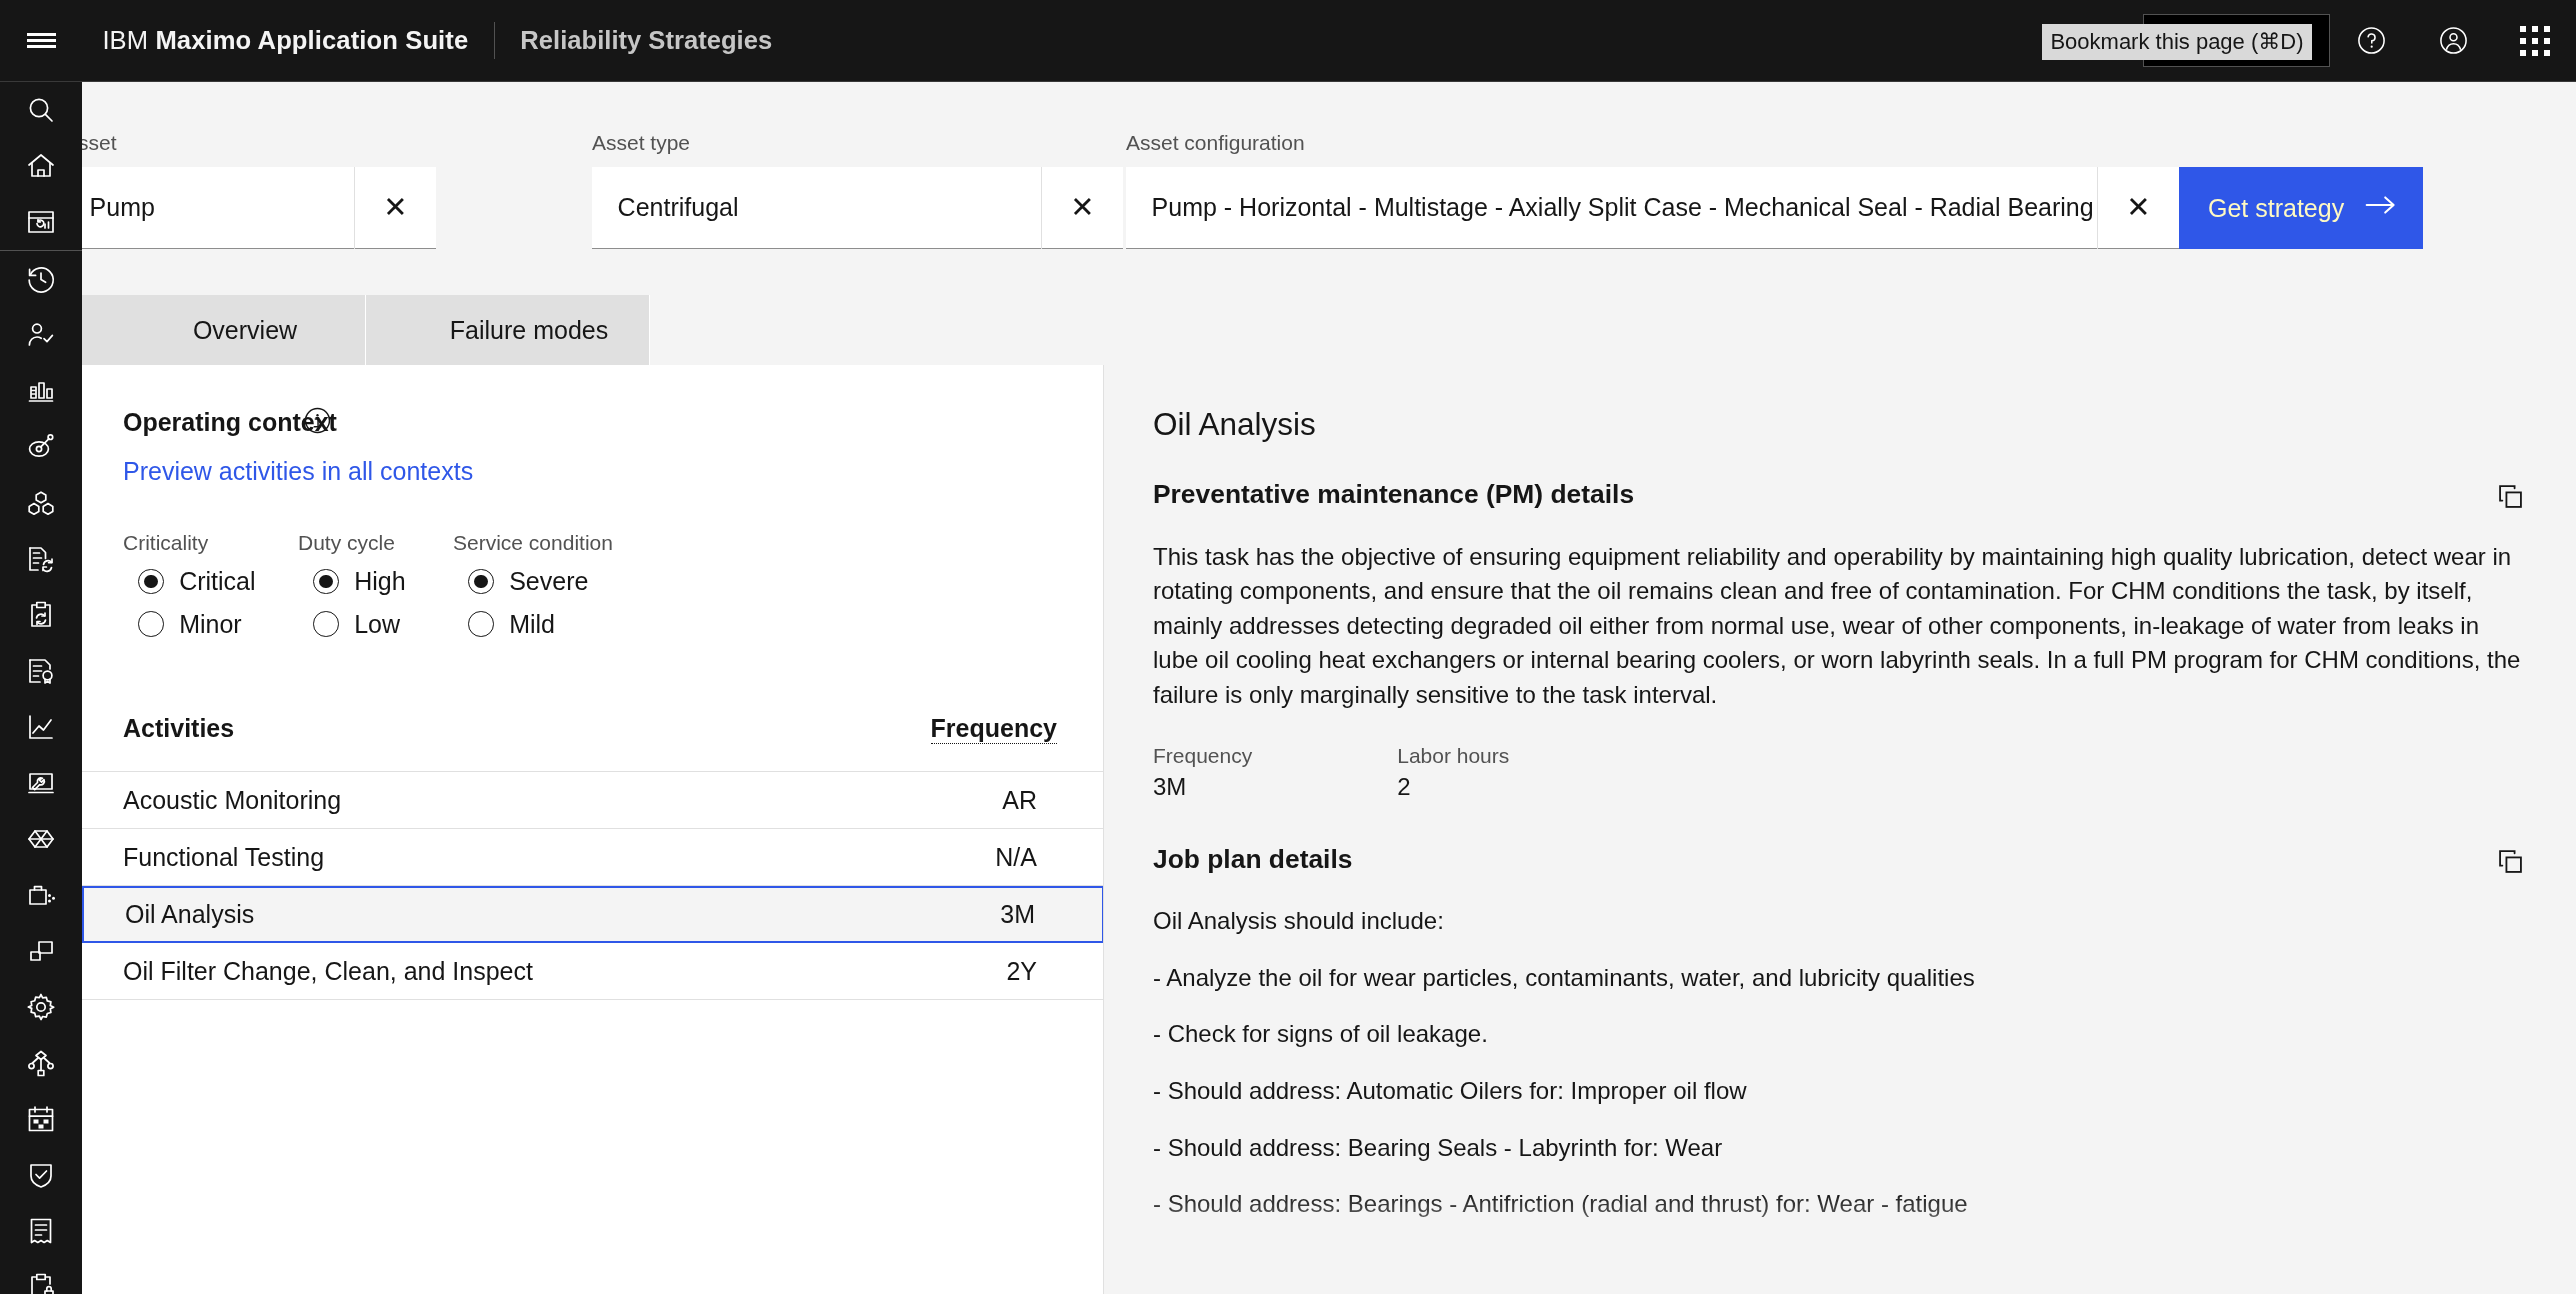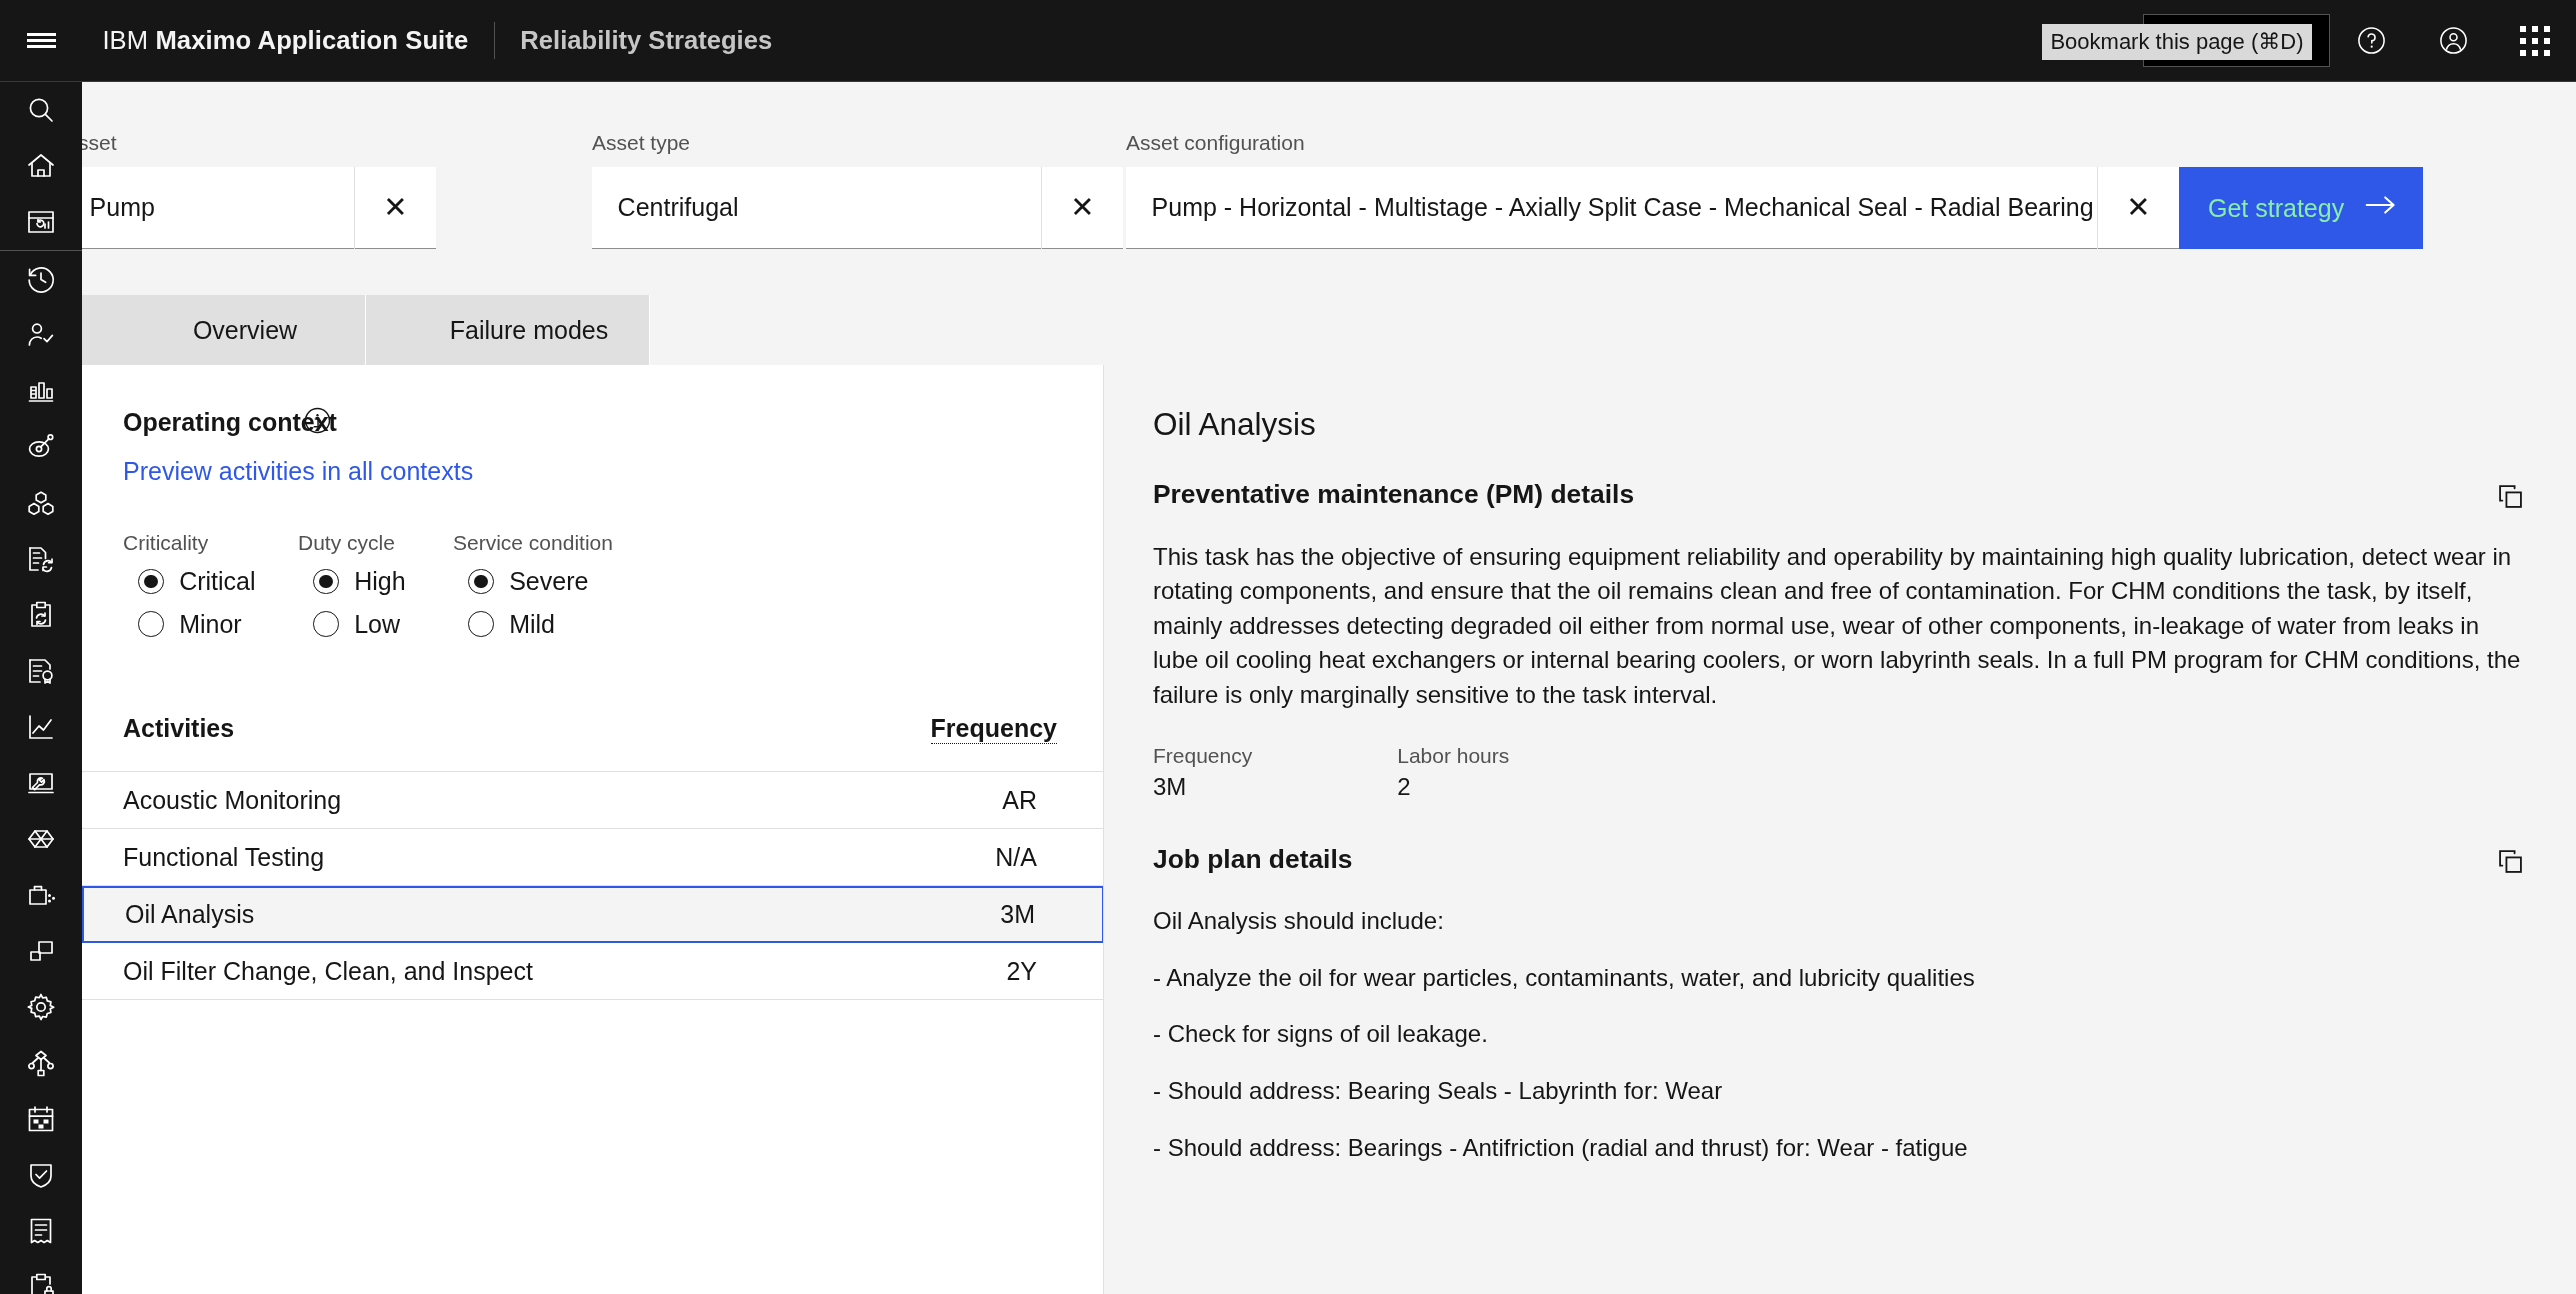--- a/index.html
+++ b/index.html
@@ -75,21 +75,21 @@
     background:#fff; display:flex; align-items:center; height:82px;
     border-bottom:0.9px solid #8d8d8d;
   }
   .fld .val { font-size:25px; color:#161616; padding-left:25.6px; white-space:nowrap; overflow:hidden;}
   .fld .clr {
     width:82px; height:82px; display:flex; align-items:center; justify-content:center;
     cursor:pointer; border-left:0.9px solid #e0e0e0;
   }
   .x-glyph { font-size:29px; color:#161616; line-height:1; font-weight:400;}
   .getbtn {
-    background:#2f57e8; color:#86efac; height:82px; width:244px;
+    background:#2f57e8; color:#fef9c3; height:82px; width:244px;
     display:flex; align-items:center; justify-content:space-between;
     padding:0 25.6px 0 29px; font-size:25px; cursor:pointer; white-space:nowrap;
   }
 
   
   #tabs {
     position:absolute; left:82px; top:295px; width:2494px; height:70px;
     background:#f4f4f4; display:flex; align-items:stretch;
   }
   .tab {
@@ -555,19 +555,20 @@
         <rect x="11.5" y="11.5" width="16" height="16"></rect>
         <path d="M7 20.5H4.5V4.5h16V7" stroke-linecap="round"></path>
       </svg>
     </div>
   </div>
 
   <div id="jobplan-lines">
       <div class="r-line">Oil Analysis should include:</div>
       <div class="r-line">- Analyze the oil for wear particles, contaminants, water, and lubricity qualities</div>
       <div class="r-line">- Check for signs of oil leakage.</div>
+      <div class="r-line">- Should address: Automatic Oilers for: Improper oil flow</div>
       <div class="r-line">- Should address: Bearing Seals - Labyrinth for: Wear</div>
       <div class="r-line">- Should address: Bearings - Antifriction (radial and thrust) for: Wear - fatigue</div>
     </div>
 
   <div class="fade"></div>
 </div>
 
 
 </body></html>

